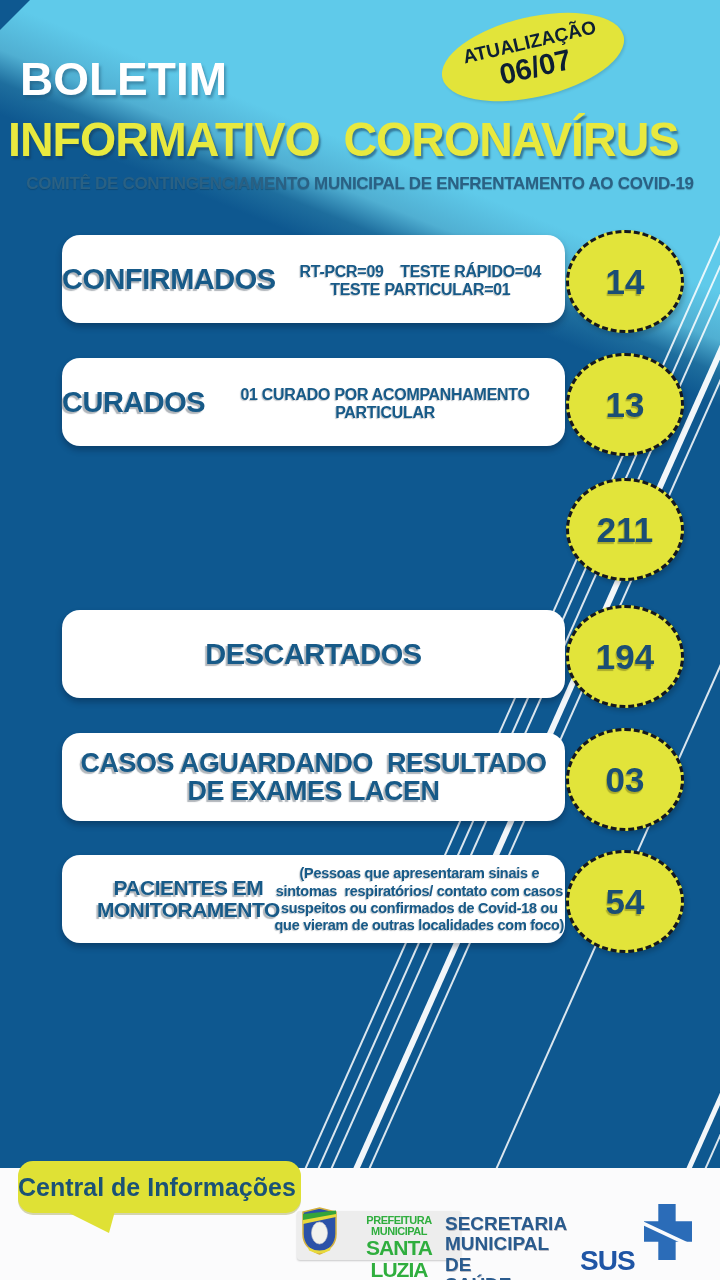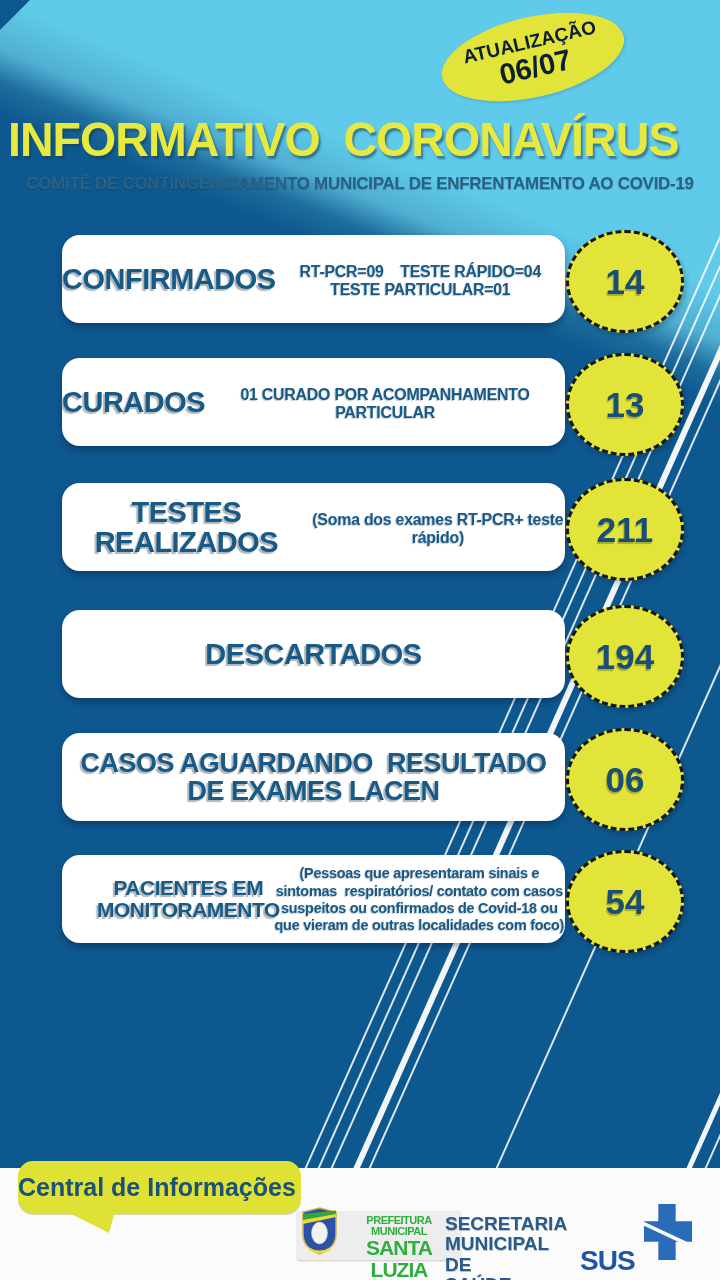--- a/index.html
+++ b/index.html
@@ -93,20 +93,21 @@
     <div class="ln ln-a"></div>
     <div class="ln ln-b"></div>
     <div class="ln ln-c"></div>
     <div class="ln ln-d"></div>
     <div class="ln ln-e"></div>
     <div class="ln ln-f"></div>
     <div class="ln ln-g"></div>
     <div class="ln ln-h"></div>
   </div>
 
+  <div class="boletim">BOLETIM</div>
 
   <div class="badge">
     <div class="badge-label">ATUALIZAÇÃO</div>
     <div class="badge-date">06/07</div>
   </div>
 
   <div class="informativo">INFORMATIVO CORONAVÍRUS</div>
   <div class="committee">COMITÊ DE CONTINGENCIAMENTO MUNICIPAL DE ENFRENTAMENTO AO COVID-19</div>
 
   <div class="row r1">
@@ -123,44 +124,40 @@
     <div class="card">
       <div class="card-title">CURADOS</div>
       <div class="card-sub">01 CURADO POR ACOMPANHAMENTO PARTICULAR</div>
     </div>
     <div class="circle">
       <div class="circle-num">13</div>
     </div>
   </div>
 
   <div class="row r3">
-    <div class="card">
-      <div class="card-title">TESTES REALIZADOS</div>
-      <div class="card-sub">(Soma dos exames RT-PCR+ teste rápido)</div>
-    </div>
     <div class="circle">
       <div class="circle-num">211</div>
     </div>
   </div>
 
   <div class="row r4">
     <div class="card">
       <div class="card-title">DESCARTADOS</div>
     </div>
     <div class="circle">
       <div class="circle-num">194</div>
     </div>
   </div>
 
   <div class="row r5">
     <div class="card">
       <div class="card-title">CASOS AGUARDANDO  RESULTADO DE EXAMES LACEN</div>
     </div>
     <div class="circle">
-      <div class="circle-num">06</div>
+      <div class="circle-num">03</div>
     </div>
   </div>
 
   <div class="row r6">
     <div class="card">
       <div class="card-title">PACIENTES EM MONITORAMENTO</div>
       <div class="card-sub">(Pessoas que apresentaram sinais e sintomas  respiratórios/ contato com casos suspeitos ou confirmados de Covid-18 ou que vieram de outras localidades com foco)</div>
     </div>
     <div class="circle">
       <div class="circle-num">54</div>

